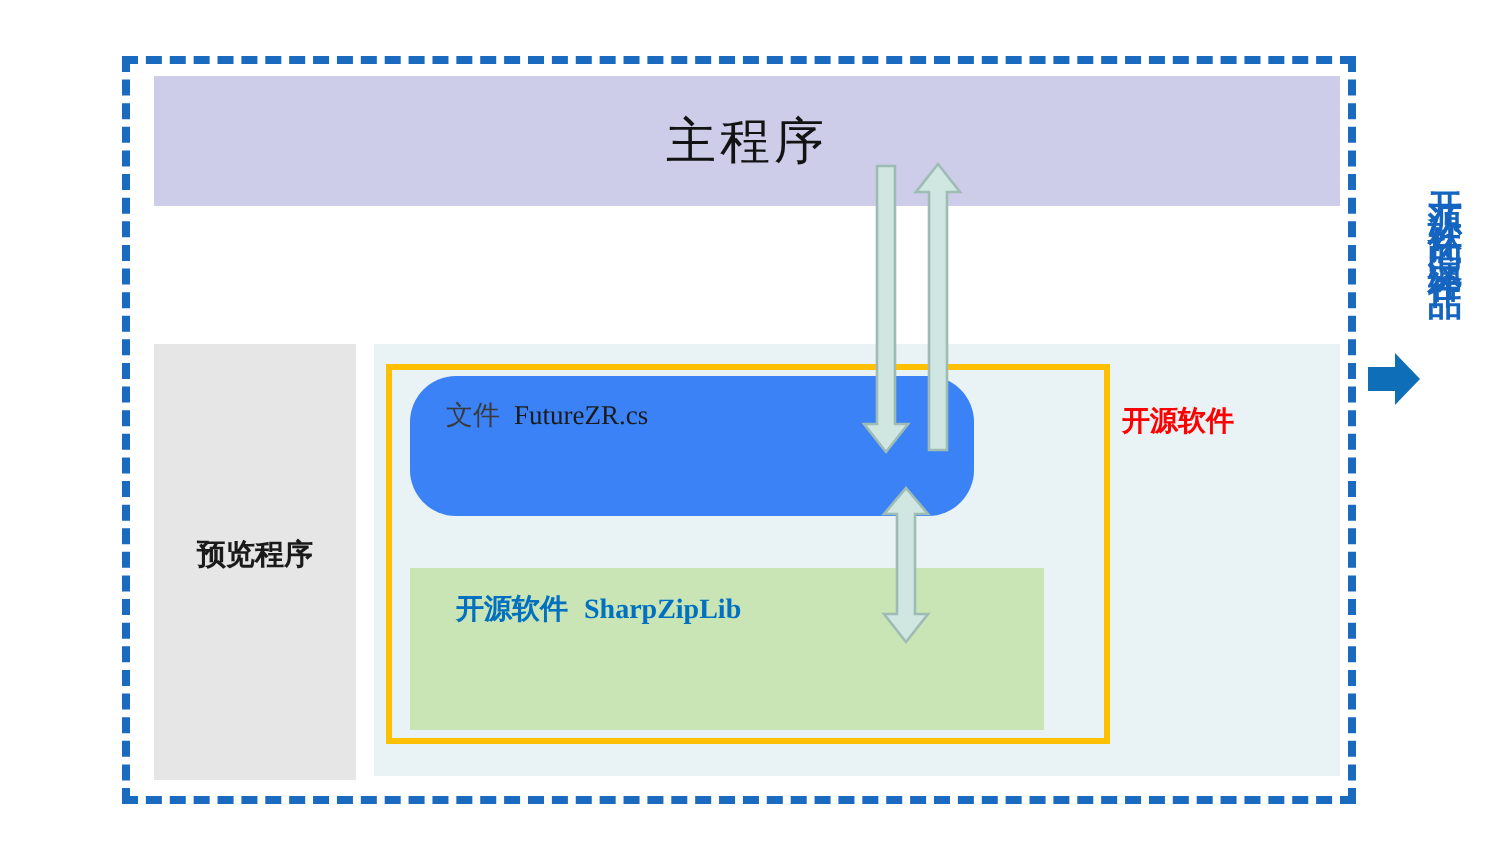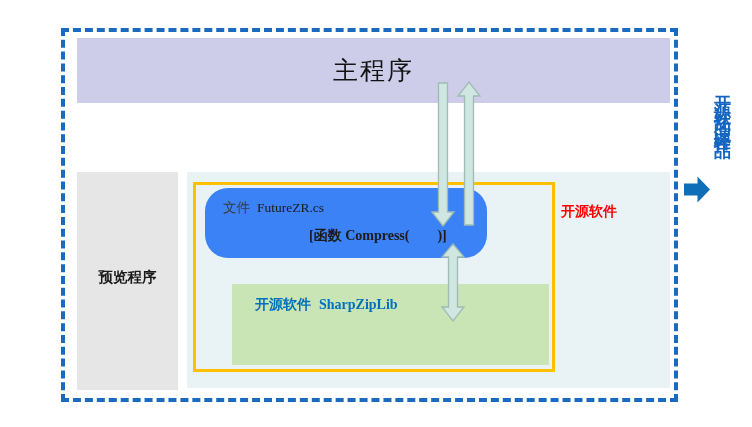--- a/index.html
+++ b/index.html
@@ -38,21 +38,21 @@
   .file-box{
     position:absolute;left:205px;top:188px;width:282px;height:70px;
     background:#3b82f6;font-size:13.5px;color:#1b1b1b;border-radius:23px;
   }
   .file-box .title{position:absolute;left:18px;top:11px;}
   .file-box .title .prefix{color:#3a3a3a;}
   .file-box .title .name{margin-left:7px;}
   .file-box .fn{position:absolute;left:104px;top:39px;font-weight:bold;font-size:14px;}
   .oss-box{
     position:absolute;left:205px;top:284px;width:317px;height:81px;
-    background:#c9e4b5;font-size:14px;margin-left:27px;
+    background:#c9e4b5;font-size:14px;
   }
   .oss-box .title{position:absolute;left:23px;top:12px;font-weight:bold;color:#0070c0;}
   .oss-box .title .name{margin-left:8px;}
   .oss-box .fn{position:absolute;left:140px;top:47px;font-weight:bold;color:#111;font-size:14px;}
   .compile-note{
     position:absolute;left:561px;top:204px;width:96px;
     color:#fe0000;font-weight:bold;font-size:14px;line-height:16px;
   }
   .derivative-label{
     position:absolute;left:711px;top:82px;height:220px;
@@ -81,21 +81,20 @@
   </div>
 
   <div class="dll-panel"></div>
 
   <div class="dll-outline"></div>
 
   <div class="file-box">
     <div class="title">
       <span class="prefix">文件</span><span class="name">FutureZR.cs</span>
     </div>
-    <div class="fn">[函数 Compress(&nbsp;&nbsp;&nbsp;&nbsp;&nbsp;&nbsp;&nbsp;&nbsp;)]</div>
   </div>
 
   <div class="oss-box">
     <div class="title">
       <span class="prefix">开源软件</span><span class="name">SharpZipLib</span>
     </div>
   </div>
 
   <div class="compile-note">
     <div>开源软件</div>

